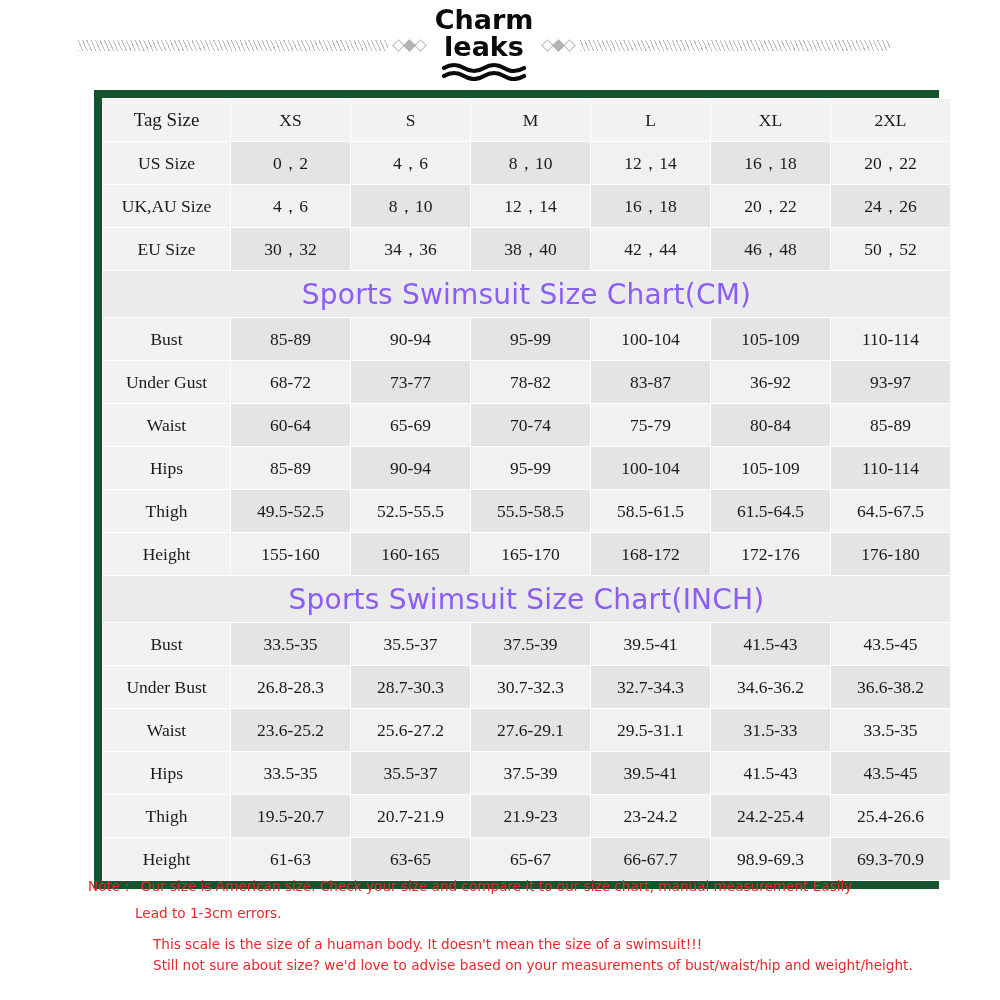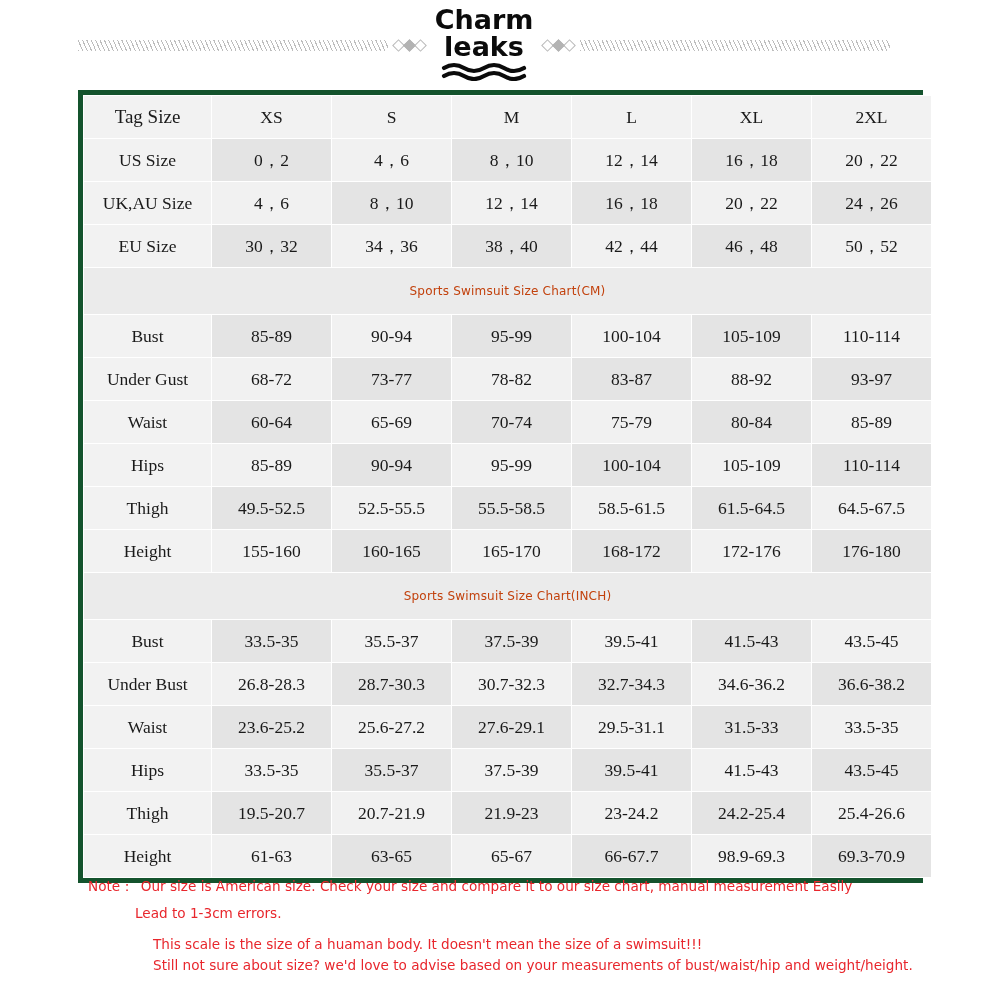--- a/index.html
+++ b/index.html
@@ -67,24 +67,24 @@
     border: 1px solid #b9b9b9;
     background: transparent;
   }
   .dia.filled { background: #b3b3b3; border-color: #b3b3b3; }
   .orn.left .hatch  { margin-right: 6px; }
   .orn.right .hatch { margin-left: 6px; }
 
   
   .table-wrap {
     position: absolute;
-    left: 78px;
+    left: 94px;
     top: 90px;
     width: 845px;
-    border: 5px solid #14532d;
+    border: 8px solid #14532d;
     background: #ffffff;
   }
   table.sizechart {
     width: 100%;
     border-collapse: separate;
     border-spacing: 1px 1px;
     background: #ffffff;
     table-layout: fixed;
   }
   table.sizechart td {
@@ -104,23 +104,23 @@
   td.lab      { background: #f2f2f2; }
   td.sh-a     { background: #e4e4e4; }
   td.sh-b     { background: #f1f1f1; }
   td.head     { background: #f2f2f2; font-size: 20px; }
   td.head.lab { font-size: 19px; }
 
   tr.banner td {
     background: #ebebeb;
     height: 46px;
     font-family: "DejaVu Sans", sans-serif;
-    font-size: 12px;
+    font-size: 28px;
     letter-spacing: 0.2px;
-    color: #c2410c;
+    color: #8b5cf6;
     text-align: center;
   }
 
   
   .notes {
     position: absolute;
     left: 88px;
     top: 880px;
     width: 860px;
     color: #e8262c;
@@ -231,21 +231,21 @@
             <td class="sh-b">100-104</td>
             <td class="sh-a">105-109</td>
             <td class="sh-b">110-114</td>
           </tr>
           <tr>
             <td class="lab">Under Gust</td>
             <td class="sh-b">68-72</td>
             <td class="sh-a">73-77</td>
             <td class="sh-b">78-82</td>
             <td class="sh-a">83-87</td>
-            <td class="sh-b">88-92</td>
+            <td class="sh-b">36-92</td>
             <td class="sh-a">93-97</td>
           </tr>
           <tr>
             <td class="lab">Waist</td>
             <td class="sh-a">60-64</td>
             <td class="sh-b">65-69</td>
             <td class="sh-a">70-74</td>
             <td class="sh-b">75-79</td>
             <td class="sh-a">80-84</td>
             <td class="sh-b">85-89</td>

